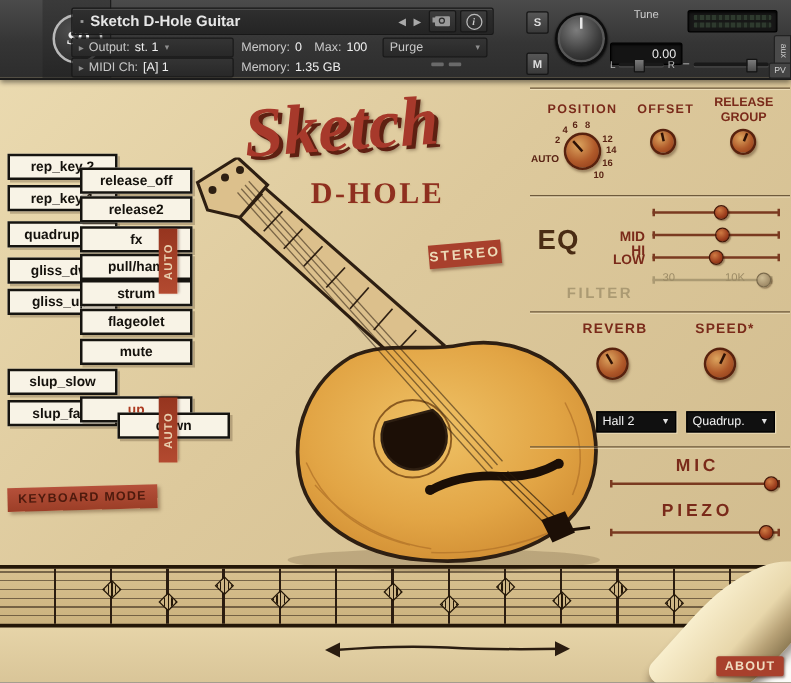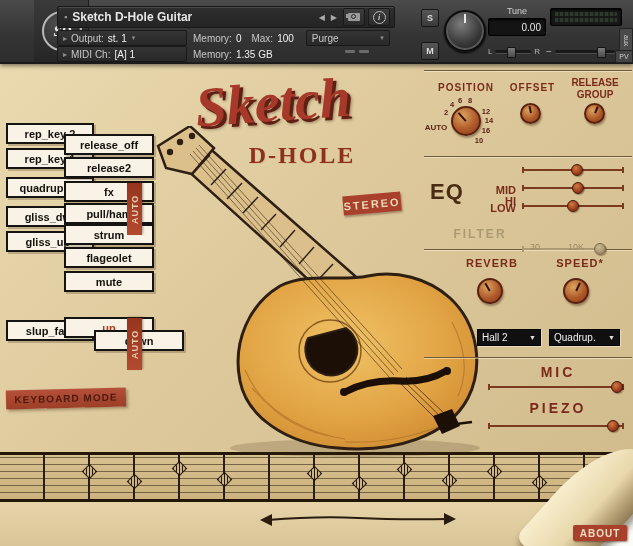--- a/index.html
+++ b/index.html
@@ -38,21 +38,21 @@
   .hval{color:#f0f0f0;margin-left:4px;}
   .sm-btn{position:absolute;width:16px;height:16px;background:linear-gradient(#565656,#3a3a3a);
           border:1px solid #161616;border-radius:2px;color:#ddd;font-size:9px;font-weight:bold;
           display:flex;align-items:center;justify-content:center;}
   .tknob{position:absolute;left:444px;top:10px;width:38px;height:38px;border-radius:50%;
          background:radial-gradient(circle at 40% 32%,#7d7d7d,#3a3a3a 55%,#141414);
          border:2px solid #0c0c0c;box-shadow:inset 0 0 0 2px #585858,0 1px 2px #000;}
   .tknob::after{content:"";position:absolute;left:50%;top:2px;width:2px;height:9px;margin-left:-1px;background:#e8e8e8;}
   .tune-disp{position:absolute;left:488px;top:6px;width:58px;height:36px;}
   .tune-lbl{color:#cfcfcf;font-size:9px;text-align:center;}
-  .tune-val{margin-top:2px;height:16px;background:#141414;border:1px solid #000;border-radius:2px;
+  .tune-val{margin-top:18px;height:16px;background:#141414;border:1px solid #000;border-radius:2px;
             box-shadow:inset 0 1px 2px #000;color:#e8e8e8;font-size:10px;display:flex;align-items:center;justify-content:flex-end;padding:0 4px;}
   .meterbox{position:absolute;left:550px;top:8px;width:72px;height:18px;background:#171717;
             border:1px solid #000;border-radius:2px;box-shadow:inset 0 1px 2px #000;padding:3px 4px;box-sizing:border-box;}
   .meterbar{height:4px;margin-bottom:2px;background:repeating-linear-gradient(90deg,#2e3a2e 0 3px,#1d241d 3px 5px);border-radius:1px;}
   .panrow{position:absolute;left:488px;top:45px;width:52px;height:13px;display:flex;align-items:center;color:#b5b5b5;font-size:8px;}
   .mini-track{flex:1;height:3px;background:#191919;border-radius:2px;margin:0 3px;position:relative;box-shadow:0 1px 0 #4c4c4c;}
   .mini-handle{position:absolute;top:-3px;width:7px;height:9px;background:linear-gradient(#7b7b7b,#4a4a4a);
                border:1px solid #141414;border-radius:1px;}
   .volrow{position:absolute;left:546px;top:45px;width:78px;height:13px;display:flex;align-items:center;color:#b5b5b5;font-size:10px;}
   .dashes{position:absolute;left:345px;top:50px;width:26px;height:4px;display:flex;gap:4px;}
@@ -229,20 +229,21 @@
 
     <div class="aux-tab">aux</div>
     <div class="pv-tab">PV</div>
   </div>
 
   <div class="ks colL" style="top:123px;">rep_key 2</div>
   <div class="ks colL" style="top:148px;">rep_key 1</div>
   <div class="ks colL" style="top:177px;">quadruplet*</div>
   <div class="ks colL" style="top:206px;">gliss_dw*</div>
   <div class="ks colL" style="top:231px;">gliss_up*</div>
+  <div class="ks colL" style="top:295px;">slup_slow</div>
   <div class="ks colL" style="top:320px;">slup_fast</div>
 
   <div class="ks colR" style="top:134px;">release_off</div>
   <div class="ks colR" style="top:157px;">release2</div>
   <div class="ks colR" style="top:181px;">fx</div>
   <div class="ks colR" style="top:203px;">pull/ham</div>
   <div class="ks colR" style="top:224px;">strum</div>
   <div class="ks colR" style="top:271px;">mute</div>
   <div class="ks colR" style="top:247px;">flageolet</div>
   <div class="ks colR red" style="top:317px;">up</div>
@@ -352,21 +353,21 @@
     <span class="track"></span>
     <span class="handle" style="left:55%;"></span>
   </div>
   <div class="plabel" style="left:488px;top:202px;width:28px;font-size:11px;text-align:right;">LOW</div>
   <div class="hslider" style="left:522px;top:200px;width:102px;">
     <span class="track"></span>
     <span class="handle" style="left:50%;"></span>
   </div>
 
   <div class="plabel muted-lbl" style="left:448px;top:227px;width:64px;font-size:12px;letter-spacing:2px;">FILTER</div>
-  <div class="hslider muted" style="left:522px;top:243px;width:84px;text-align:center;">
+  <div class="hslider muted" style="left:522px;top:218px;width:96px;text-align:center;">
     <span class="range-lbl" style="left:8px;">30</span>
     <span class="range-lbl" style="right:22px;">10K</span>
     <span class="track"></span>
     <span class="handle" style="left:93%;"></span>
   </div>
 
   <div class="plabel" style="left:462px;top:257px;width:60px;font-size:11px;letter-spacing:1px;">REVERB</div>
   <div class="plabel" style="left:550px;top:257px;width:60px;font-size:11px;letter-spacing:1px;">SPEED*</div>
   <div class="knob" style="left:477px;top:278px;width:26px;height:26px;--a:-30deg;"></div>
   <div class="knob" style="left:563px;top:278px;width:26px;height:26px;--a:25deg;"></div>

